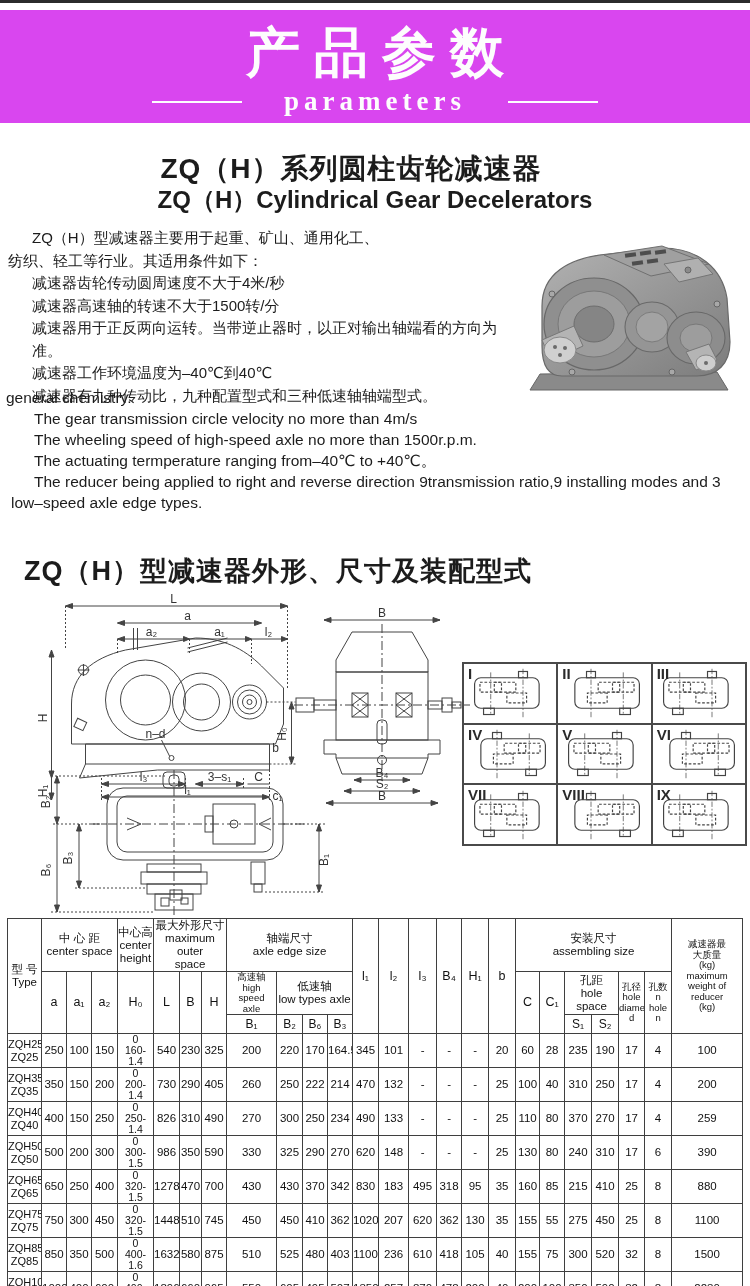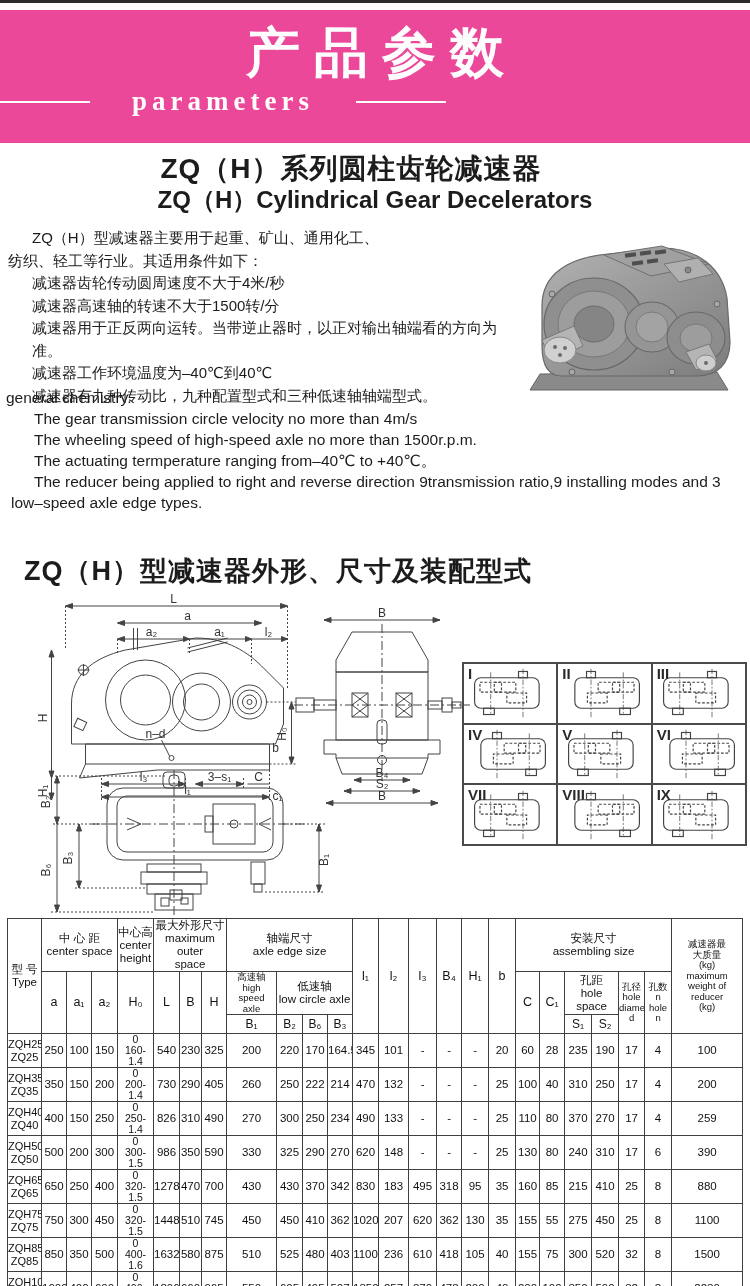--- a/index.html
+++ b/index.html
@@ -3,24 +3,24 @@
 <meta charset="utf-8">
 <style>
   * { margin:0; padding:0; box-sizing:border-box; }
   html,body { background:#ffffff; }
   body { font-family:"Liberation Sans","DejaVu Sans",sans-serif; color:#1c1c1c; }
   #page { position:relative; width:750px; height:1286px; margin:0 auto; background:#fff; overflow:hidden; }
 
   .topline { position:absolute; top:0; left:0; width:750px; height:3px; background:#2b2b2b; }
 
   
-  .banner { position:absolute; top:10px; left:0; width:750px; height:133px; background:#ec4899; text-align:center; }
+  .banner { position:absolute; top:10px; left:0; width:750px; height:113px; background:#d946ef; text-align:center; }
   .banner-title { margin-top:12px; font-size:54px; font-weight:bold; color:#fdfdfd; letter-spacing:14px; padding-left:14px;
                   font-family:"DejaVu Sans","Liberation Sans",sans-serif; line-height:62px; }
-  .banner-sub { margin-top:2px; display:flex; align-items:center; gap:42px; }
+  .banner-sub { margin-top:2px; display:flex; align-items:center; justify-content:center; gap:42px; }
   .banner-sub .dash { width:90px; height:2px; background:#fdfdfd; }
   .banner-sub .subtext { font-family:"Liberation Serif","DejaVu Serif",serif; font-weight:bold; font-size:27px; color:#fdfdfd; letter-spacing:5px; }
 
   
   .title-zh { position:absolute; top:150px; left:0; width:702px; text-align:center; font-size:28px; font-weight:bold; letter-spacing:1px; }
   .title-en { position:absolute; top:184px; left:0; width:750px; text-align:center; font-size:24px; font-weight:bold; }
 
   
   .intro-zh { position:absolute; top:227px; left:8px; width:515px; font-size:15px; font-weight:500; line-height:22.5px; }
   .intro-zh .ind { padding-left:24px; }
@@ -454,21 +454,21 @@
         <th rowspan="2" class="sym">a₂</th>
         <th rowspan="2" class="sym">H₀</th>
         <th rowspan="2" class="sym">L</th>
         <th rowspan="2" class="sym">B</th>
         <th rowspan="2" class="sym">H</th>
         <th class="tinywrap">高速轴
 high
 speed
 axle</th>
         <th colspan="3">低速轴
-low circle axle</th>
+low types axle</th>
         <th rowspan="2" class="sym">C</th>
         <th rowspan="2" class="sym">C₁</th>
         <th colspan="2">孔距
 hole space</th>
         <th rowspan="2" class="tinywrap">孔径
 hole
 diameter
 d</th>
         <th rowspan="2" class="tinywrap">孔数
 n

